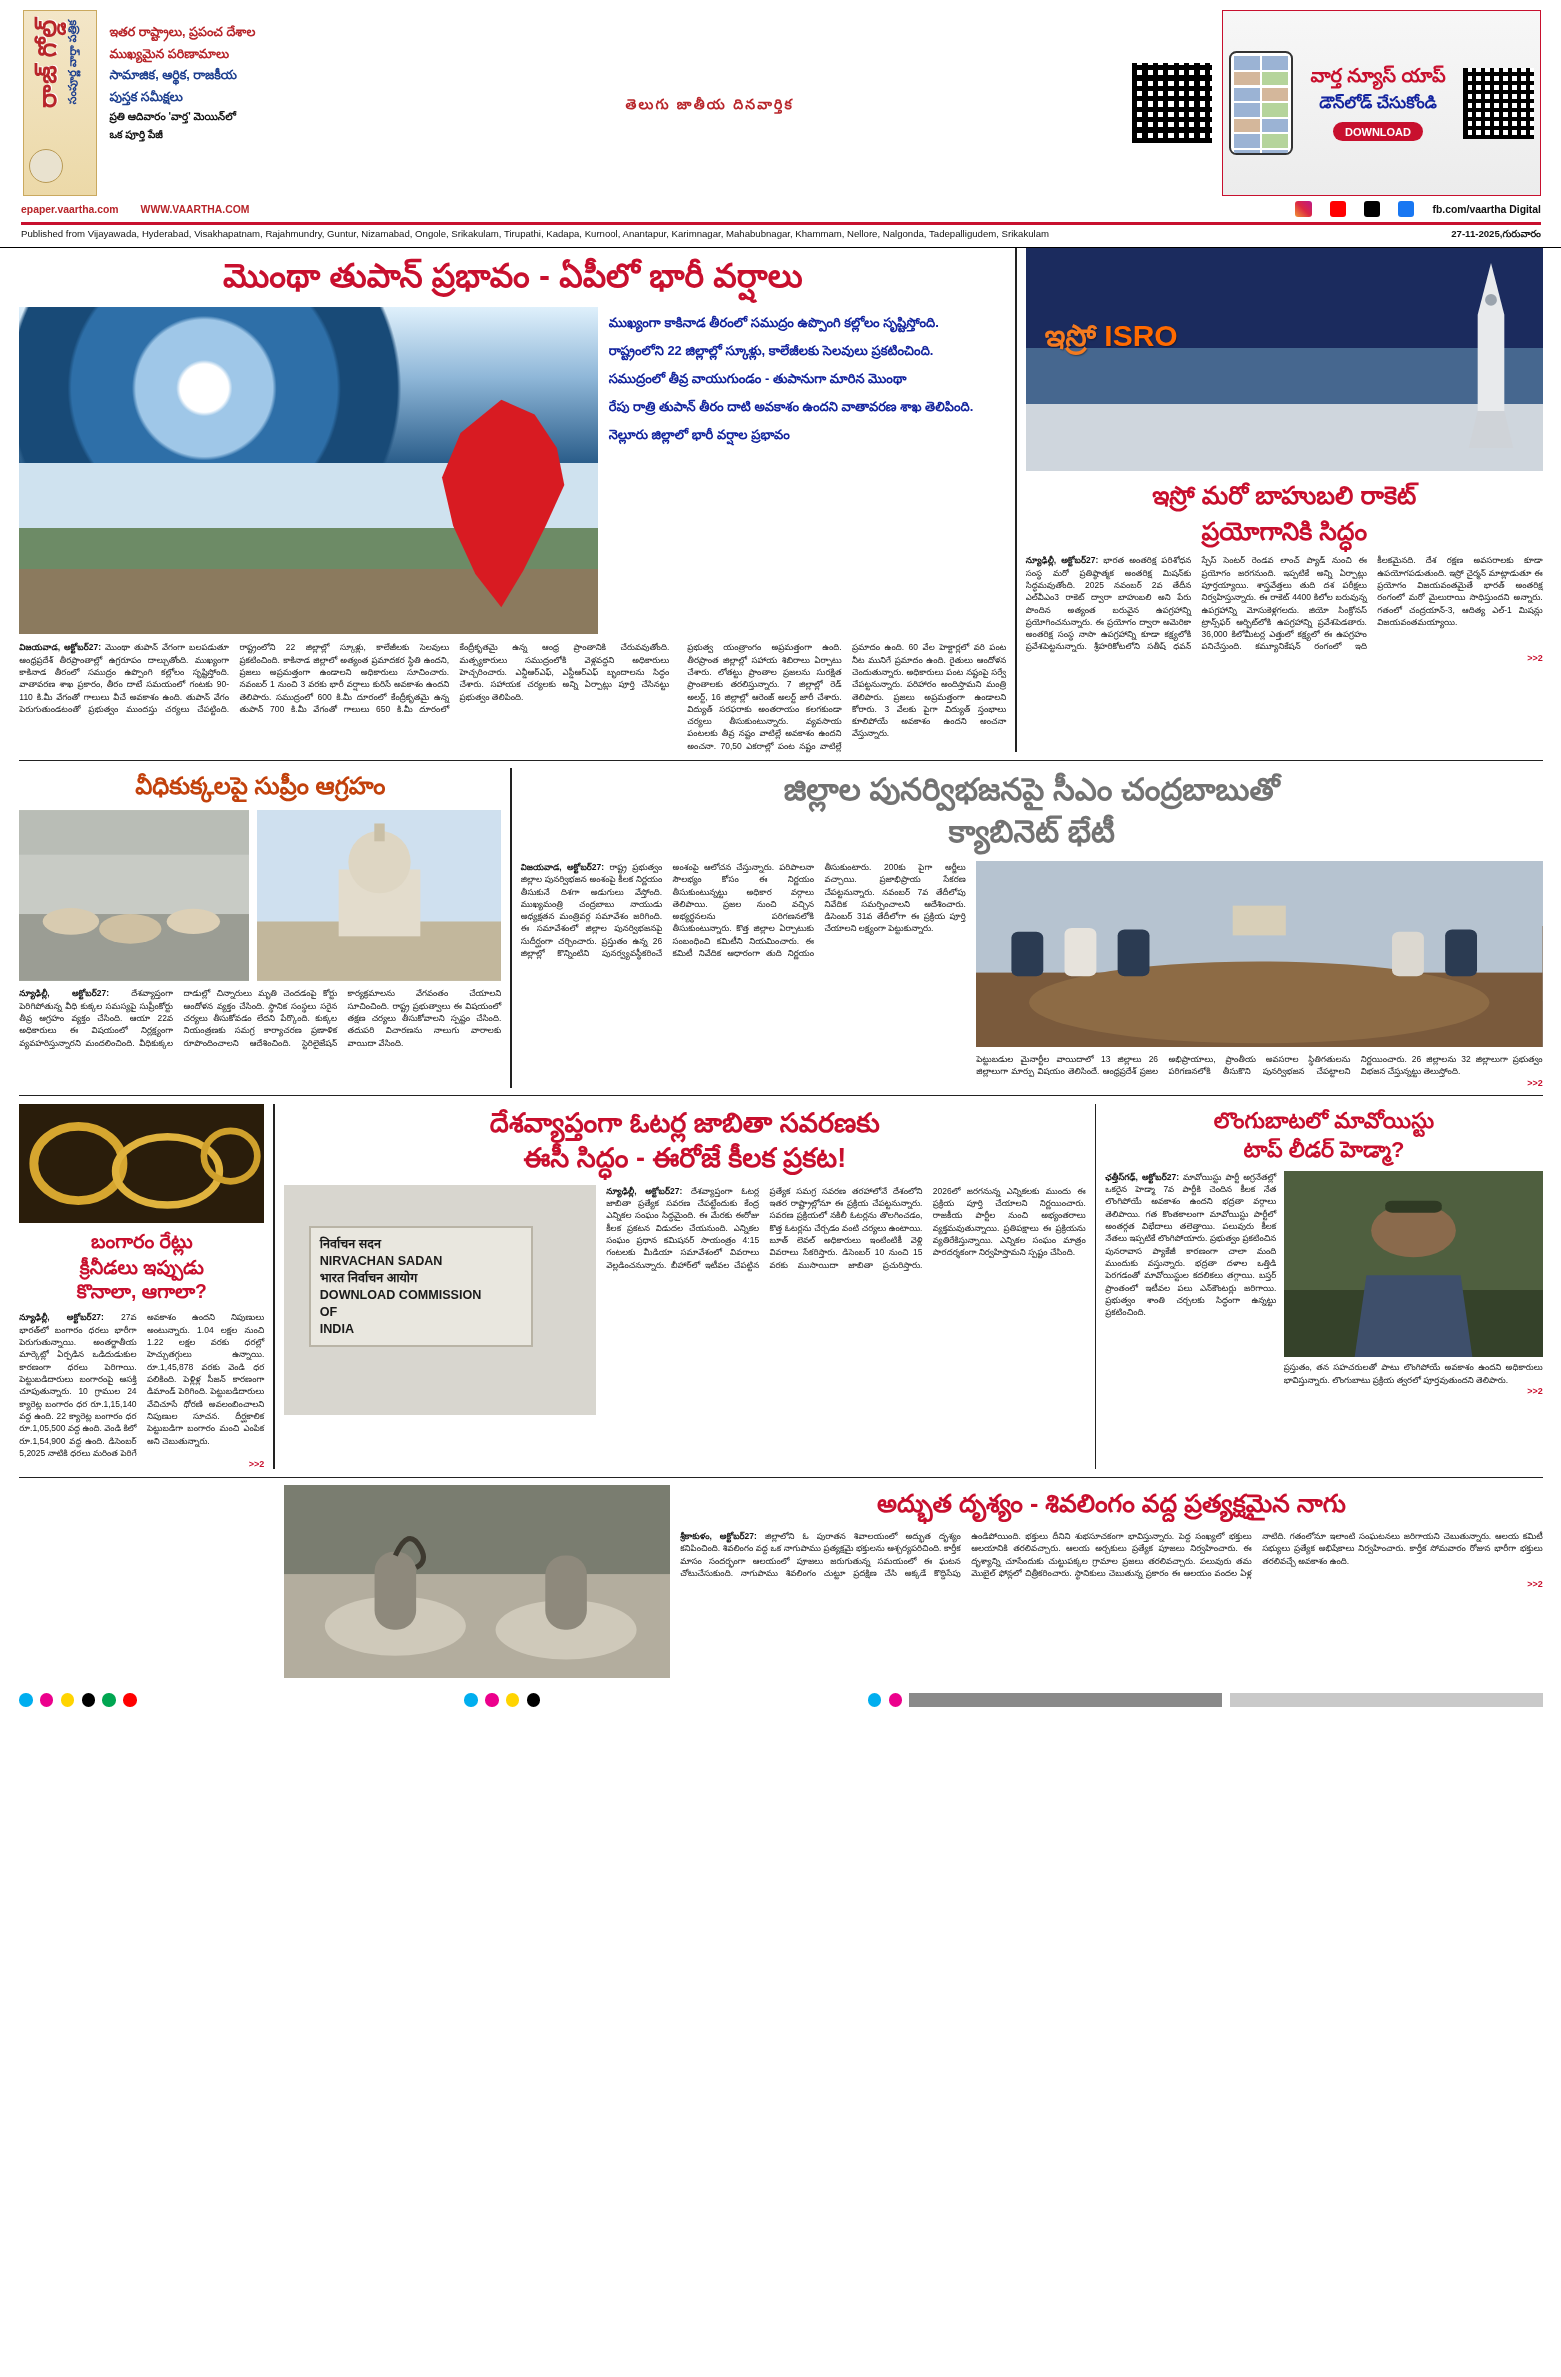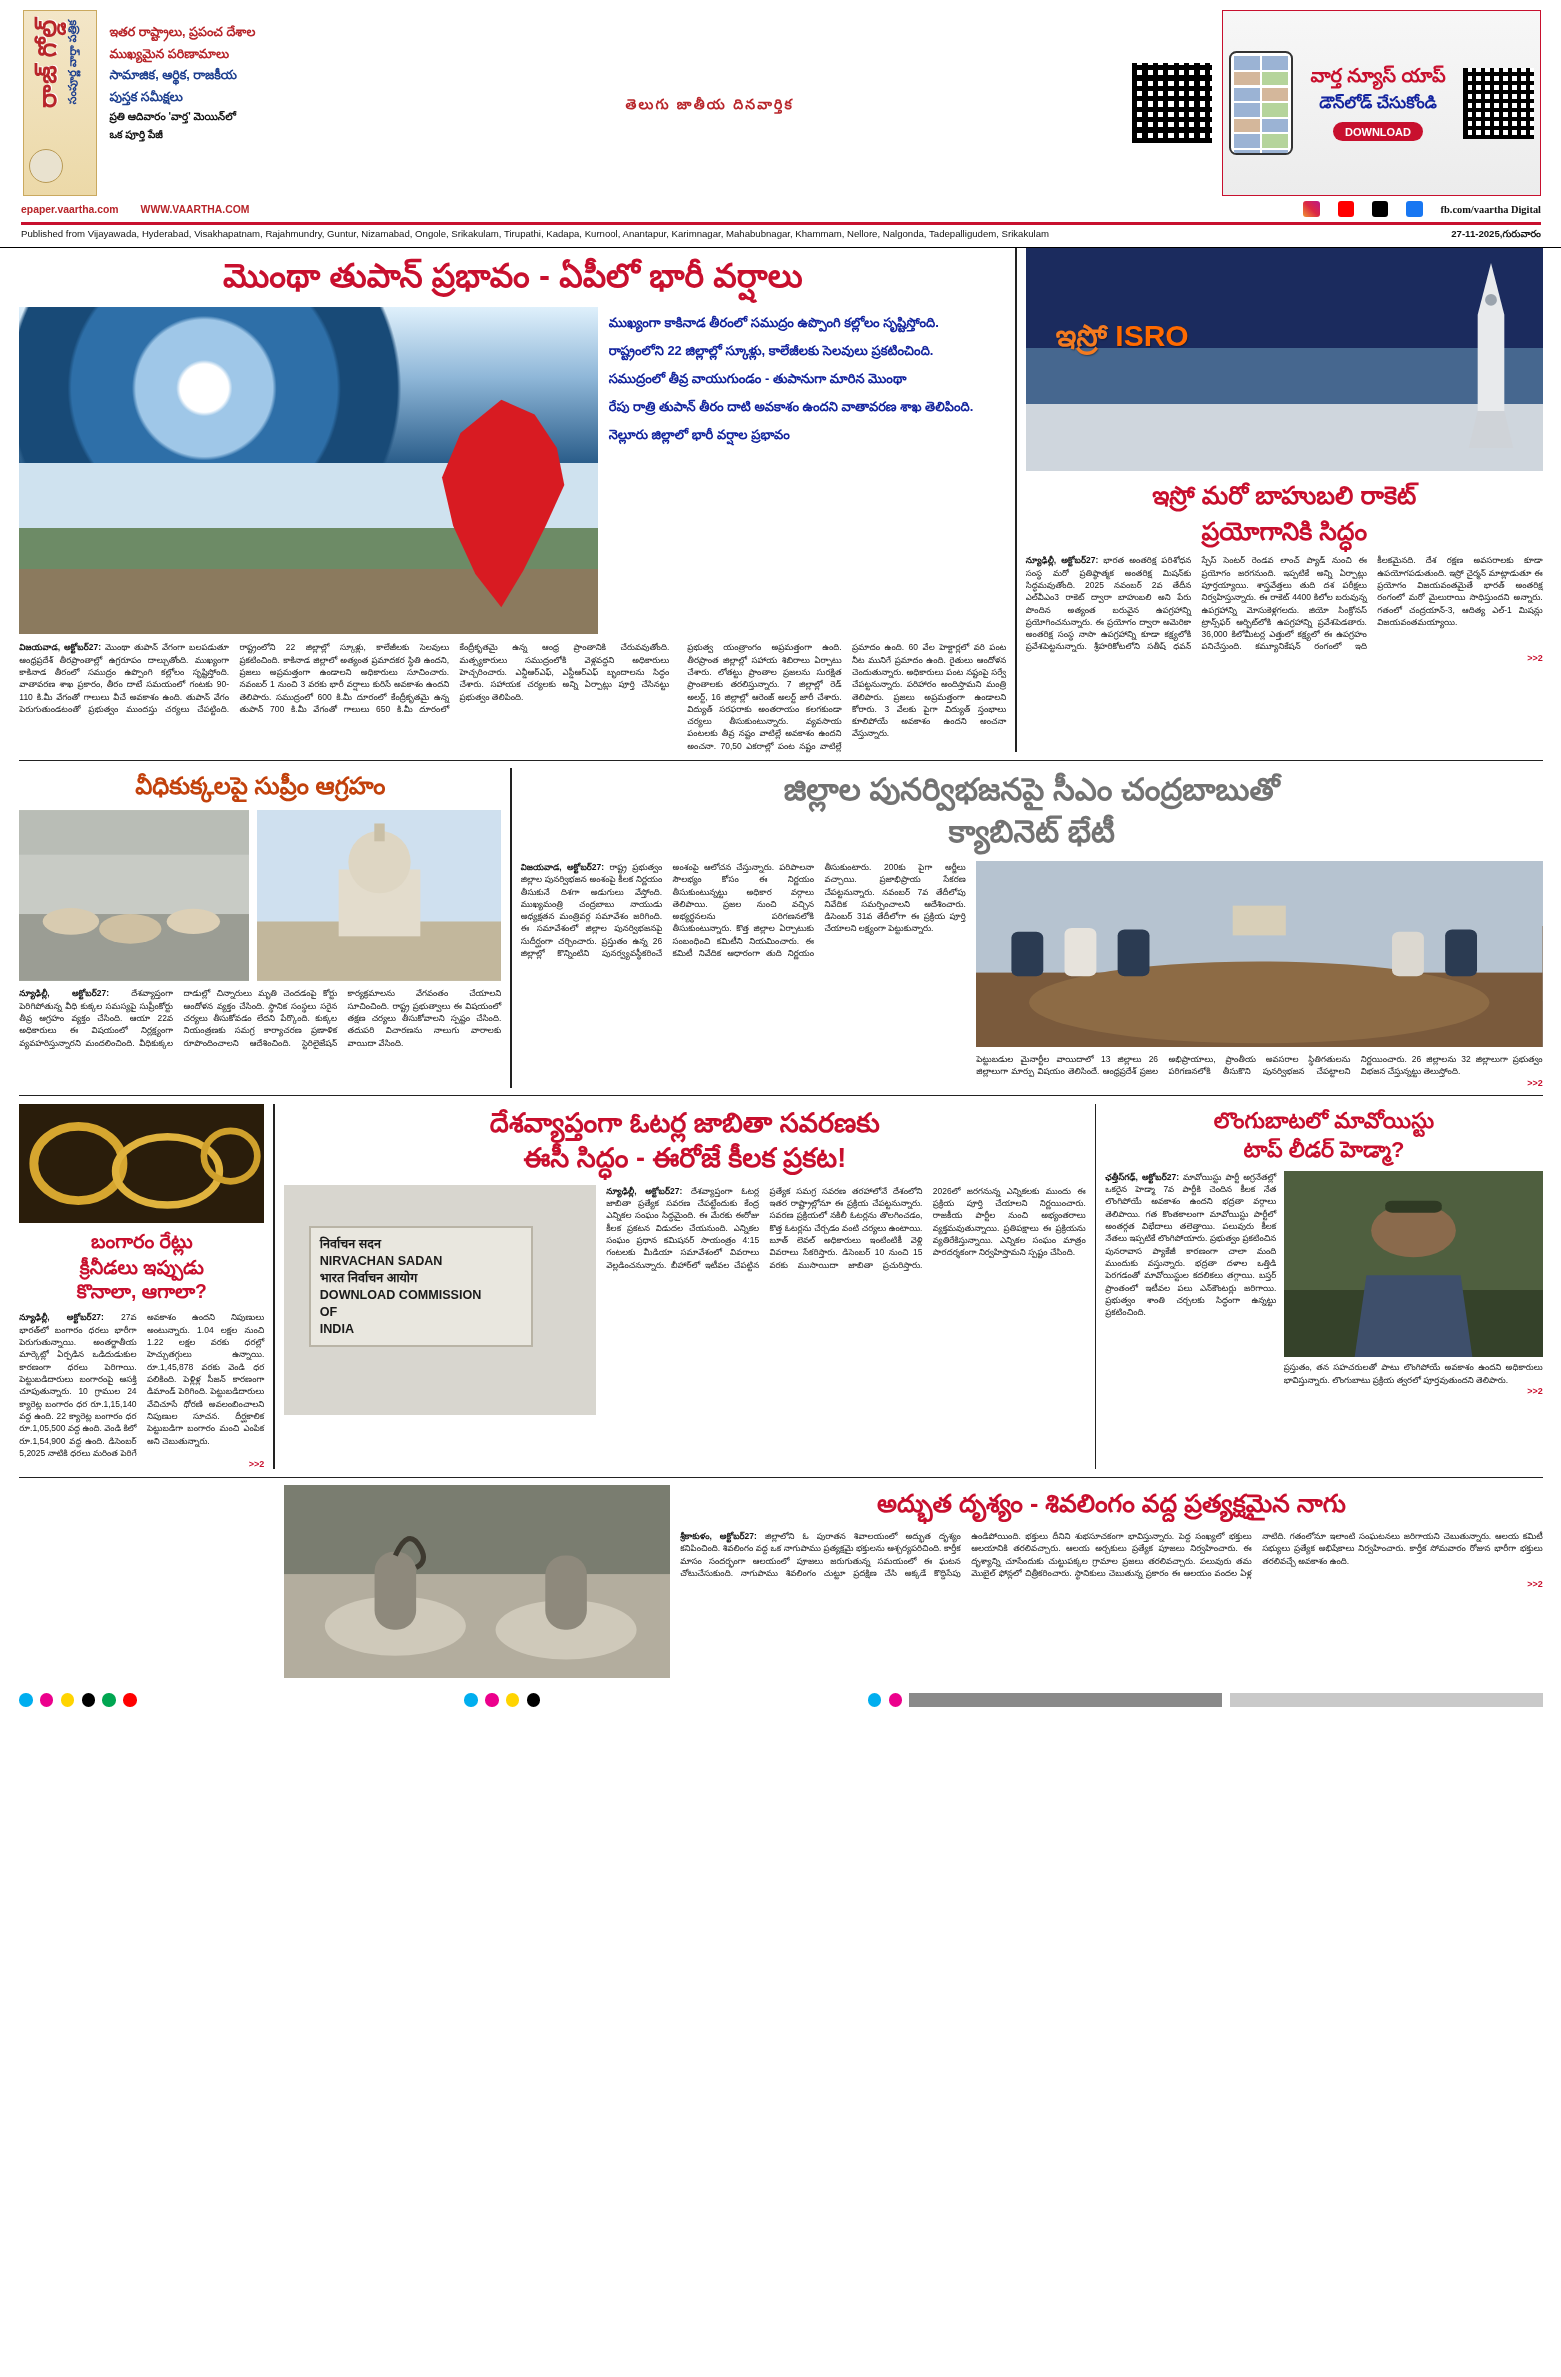--- a/index.html
+++ b/index.html
@@ -156,21 +156,21 @@
       repeating-linear-gradient(0deg,#000 0 4.5px,#fff 4.5px 9px);
     background-blend-mode: multiply;
   }
 
   .mast-links {
     display:flex; align-items:center; justify-content:space-between;
     padding: 0 21px;
     font-size: 10.4px; font-weight: bold;
   }
   .mast-links .left { display:flex; gap:22px; color:#b8252a;}
-  .mast-links .right { display:flex; gap:18px; align-items:center; color:#111;font-family:Liberation Serif, serif;}
+  .mast-links .right { display:flex; gap:18px; align-items:center; color:#111;}
   .social { width:16.3px;height:16.3px;border-radius:3px;display:inline-block; }
   .s-ig{background:linear-gradient(45deg,#f09433,#dc2743,#bc1888);}
   .s-yt{background:#ff0000;}
   .s-x{background:#000;}
   .s-fb{background:#1877f2;}
 
   .mast-rule { height: 3px; background:#c8102e; margin: 4.5px 21px 0; }
   .pub-line {
     display:flex; justify-content:space-between;
     padding: 3.7px 21px 4.5px;
@@ -249,21 +249,21 @@
 
   .bullets {
     font-size: 13px;
     line-height: 1.8;
     color:#12239e;
     font-weight:bold;
   }
   .bullets div { margin-bottom:4.5px; }
 
   .isro-logo {
-    position:absolute; left:30px; top:32%;
+    position:absolute; left:19px; top:32%;
     color:#f47b20; font-weight:bold; font-size:30px;
     text-shadow: 0.7px 0.7px 1.5px rgba(0,0,0,.4);
   }
   .ec-sign {
     position:absolute; left:8%; top:18%;
     background:#e9e7df; border:2.2px solid #b9b4a6;
     color:#1a1a1a; font-weight:bold; font-size:12.6px;
     padding:7.4px 9px; line-height:1.35; width:72%;
   }
   .footer-dots {

